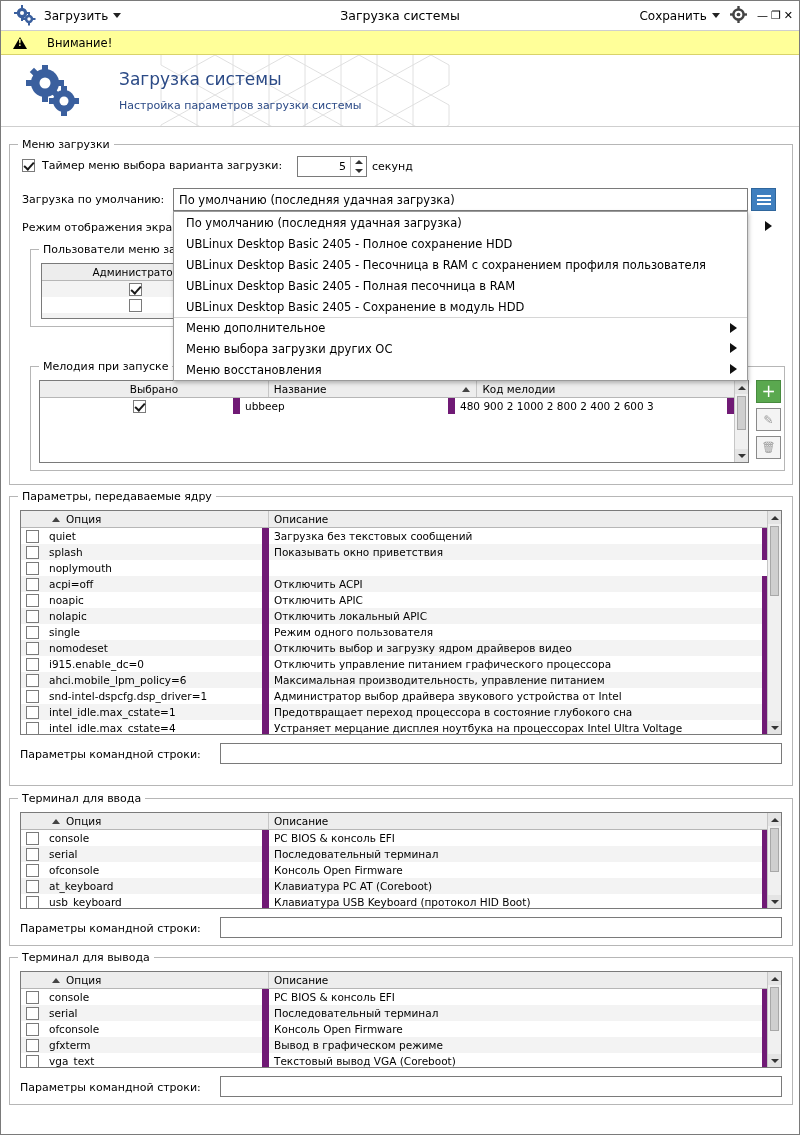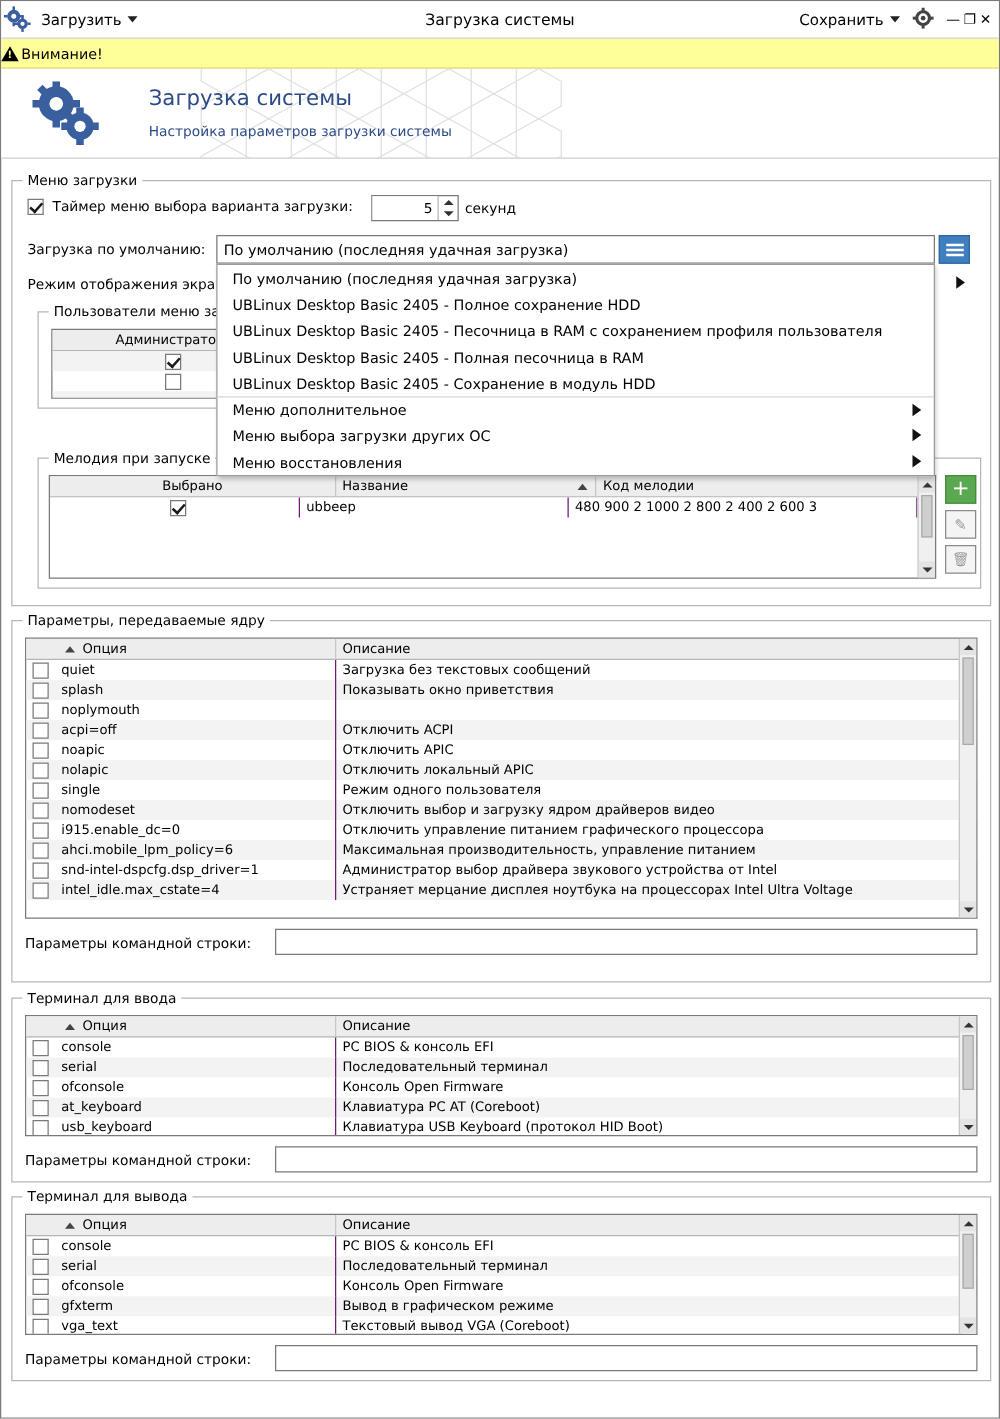--- a/index.html
+++ b/index.html
@@ -12,33 +12,33 @@
     background: #ffffff;
     overflow: hidden;
   }
   .window { width:800px; height:1135px; border:1px solid #7a7a7a; position:relative; background:#fff; }
 
   
   .titlebar {
     height: 30px; display:flex; align-items:center;
     border-bottom:1px solid #cfcfcf; background:#fff; position:relative;
   }
-  .tb-left { display:flex; align-items:center; gap:8px; padding-left:2px; }
+  .tb-left { display:flex; align-items:center; gap:8px; padding-left:13px; }
   .gear-logo { width:22px; height:22px; position:relative; }
   .tb-menu { display:flex; align-items:center; gap:5px; font-size:12px; cursor:default; }
   .caret { width:0;height:0;border-left:4px solid transparent;border-right:4px solid transparent;border-top:5px solid #222; }
   .tb-title { position:absolute; left:0; right:0; text-align:center; font-size:12.5px; pointer-events:none; }
   .tb-right { margin-left:auto; display:flex; align-items:center; gap:10px; padding-right:6px; }
   .winbtns { display:flex; align-items:flex-start; gap:3px; font-size:11px; }
   .winbtns span { cursor:default; }
 
   
   .warnbar {
     height:24px; background:#ffff99; border-bottom:1px solid #d9d36a;
-    display:flex; align-items:center; gap:2px; padding-left:0; font-size:11.5px;
+    display:flex; align-items:center; gap:20px; padding-left:12px; font-size:11.5px;
   }
   .warn-tri { width:0;height:0;border-left:7px solid transparent;border-right:7px solid transparent;border-bottom:12px solid #000; position:relative; }
   .warn-tri:after { content:"!"; position:absolute; left:-2px; top:2px; color:#ffff99; font-size:8px; font-weight:bold; }
 
   
   .banner { height:72px; position:relative; overflow:hidden; border-bottom:1px solid #cfcfcf; background:#fff; }
   .banner .hexpattern { position:absolute; left:140px; top:-20px; width:330px; height:120px; opacity:.30; }
   .banner-icon { position:absolute; left:22px; top:10px; width:58px; height:52px; }
   .banner-title { position:absolute; left:118px; top:14px; font-size:17px; color:#2b4a86; }
   .banner-sub { position:absolute; left:118px; top:44px; font-size:11px; color:#2b4a86; }
@@ -74,21 +74,21 @@
   .dd-item.sep-top { border-top:1px solid #d6d6d6; }
   .dd-arrow { position:absolute; right:10px; top:5px; width:0;height:0;
     border-top:5px solid transparent;border-bottom:5px solid transparent;border-left:7px solid #111; }
 
   
   .tbl { border:1px solid #7a7a7a; background:#fff; position:absolute; overflow:hidden; }
   .tbl-head { display:flex; height:17px; background:#ededed; border-bottom:1px solid #b6b6b6; font-size:10.5px; }
   .tbl-head .th { border-right:1px solid #c6c6c6; display:flex; align-items:center; padding-left:5px; position:relative; overflow:hidden; white-space:nowrap; }
   .tbl-head .th.center { justify-content:center; padding-left:0; }
   .row { display:flex; height:16px; font-size:10.5px; align-items:center; }
-  .row .td { border-right:1px solid #701a75; height:16px; display:flex; align-items:center; padding-left:5px; overflow:hidden; white-space:nowrap; }
+  .row .td { border-right:7px solid #701a75; height:16px; display:flex; align-items:center; padding-left:5px; overflow:hidden; white-space:nowrap; }
   .row:nth-child(even) { background:#f3f3f3; }
   .sort-asc { width:0;height:0;border-left:4px solid transparent;border-right:4px solid transparent;border-bottom:5px solid #444; display:inline-block; }
 
   .scrollbar { position:absolute; right:0; top:0; bottom:0; width:14px; background:#f0f0f0; border-left:1px solid #c6c6c6; }
   .sb-up, .sb-dn { height:13px; display:flex; align-items:center; justify-content:center; background:#e4e4e4; }
   .sb-thumb { position:absolute; left:2px; right:2px; background:#cfcfcf; border:1px solid #a8a8a8; }
 
   .sidebtn { width:25px; height:23px; border:1px solid #8a8a8a; background:#f4f4f4; display:flex; align-items:center; justify-content:center; }
   .plus { color:#fff; font-size:17px; line-height:1; }
 
@@ -422,20 +422,27 @@
           <div class="row">
             <div class="td" style="width: 248px;">
               <span class="chk" style="margin-right: 10px;"></span>
               <span>snd-intel-dspcfg.dsp_driver=1</span>
             </div>
             <div class="td" style="width: 500px;">Администратор выбор драйвера звукового устройства от Intel</div>
           </div>
           <div class="row">
             <div class="td" style="width: 248px;">
               <span class="chk" style="margin-right: 10px;"></span>
+              <span>intel_idle.max_cstate=1</span>
+            </div>
+            <div class="td" style="width: 500px;">Предотвращает переход процессора в состояние глубокого сна</div>
+          </div>
+          <div class="row">
+            <div class="td" style="width: 248px;">
+              <span class="chk" style="margin-right: 10px;"></span>
               <span>intel_idle.max_cstate=4</span>
             </div>
             <div class="td" style="width: 500px;">Устраняет мерцание дисплея ноутбука на процессорах Intel Ultra Voltage</div>
           </div>
         </div>
       <div class="scrollbar">
         <div class="sb-up">
             <span class="tri-up"></span>
           </div>
         <div class="sb-thumb" style="top:15px; height:70px;"></div>

